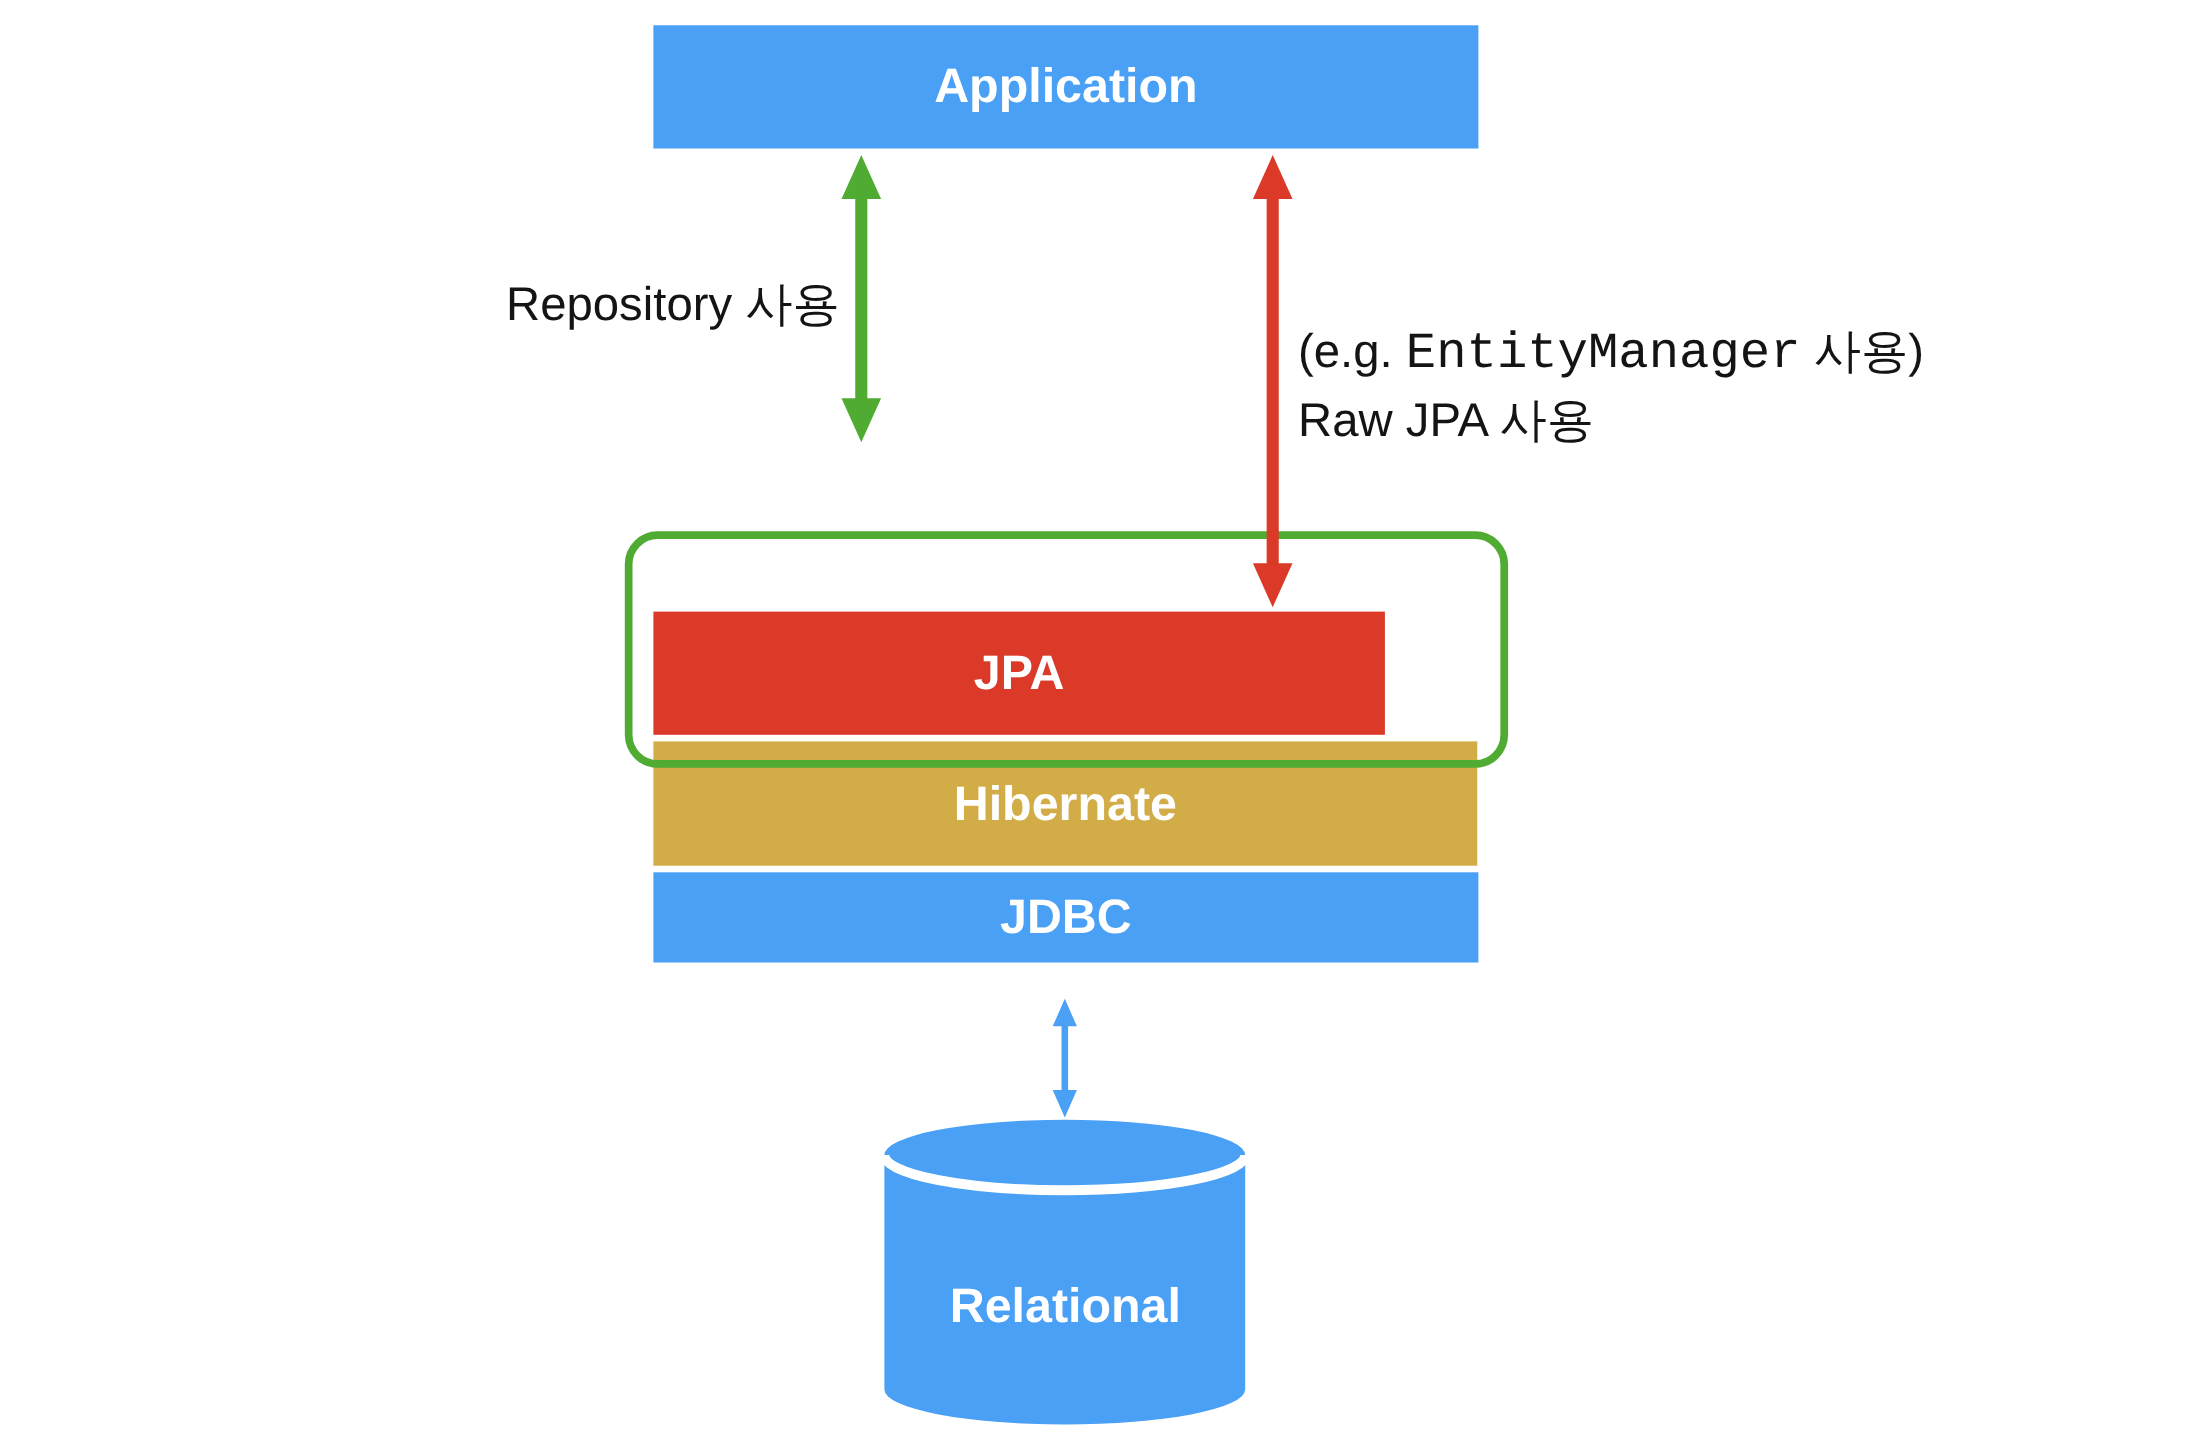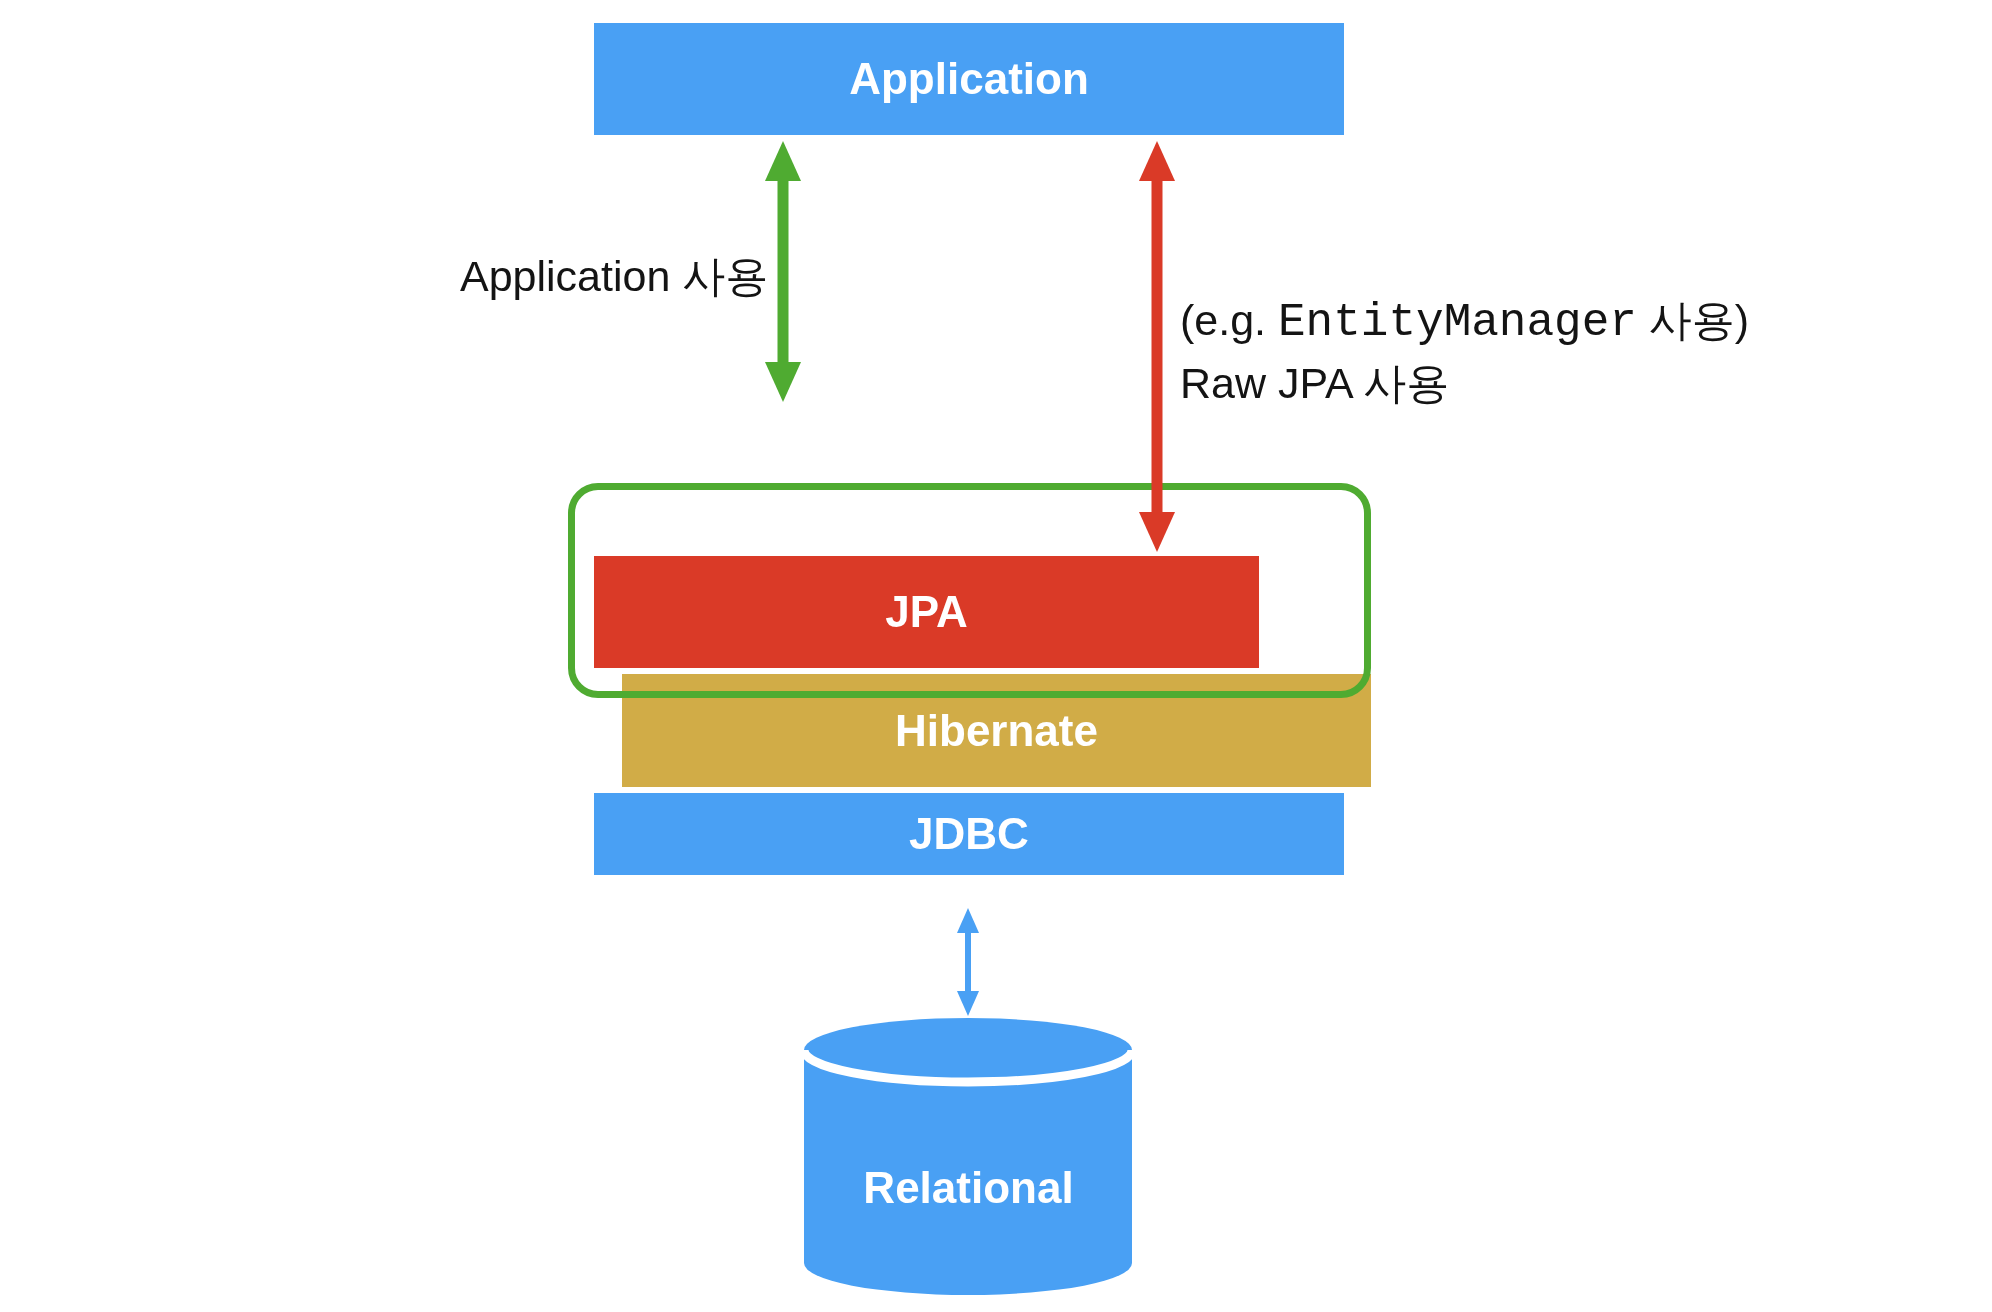--- a/index.html
+++ b/index.html
@@ -12,21 +12,21 @@
     font-family:"Liberation Sans","DejaVu Sans",sans-serif; overflow:hidden;
   }
   .box{
     position:absolute; display:flex; flex-direction:column;
     align-items:center; justify-content:center;
     color:#fff; font-weight:bold; font-size:44px; text-align:right; z-index:1;
   }
   .box-app   {left:594px; top:23px;  width:750px; height:112px; background:var(--blue);}
   .box-spring{left:593px; top:407px; width:376px; height:142px; background:var(--green_box); font-size:40px; line-height:54px; z-index:3;}
   .box-jpa   {left:594px; top:556px; width:665px; height:112px; background:var(--red);}
-  .box-hib   {left:594px; top:674px; width:749px; height:113px; background:var(--gold);margin-left:28px;}
+  .box-hib   {left:594px; top:674px; width:749px; height:113px; background:var(--gold);}
   .box-jdbc  {left:594px; top:793px; width:750px; height:82px; background:var(--blue);}
   .group-outline{
     position:absolute; left:568px; top:483px; width:803px; height:215px;
     border:7px solid var(--green); border-radius:30px; box-sizing:border-box;
     background:transparent; z-index:2;
   }
   .label{
     position:absolute; color:var(--ink); font-size:43px; z-index:5; white-space:nowrap;
   }
   .label-repo{left:460px; top:248px;}
@@ -63,21 +63,21 @@
   </div>
 
   <div class="box box-hib">
     <span>Hibernate</span>
   </div>
 
   <div class="box box-jdbc">
     <span>JDBC</span>
   </div>
 
-  <div class="label label-repo">Application 사용</div>
+  <div class="label label-repo">Repository 사용</div>
 
   <div class="label label-raw">
     <div><span>(e.g. </span><span class="mono">EntityManager</span><span> 사용)</span></div>
     <div>Raw JPA 사용</div>
   </div>
 
   <svg class="svg-layer" width="1992" height="1312" viewBox="0 0 1992 1312">
 
     <g class="arrow-green">
       <line x1="783" y1="176" x2="783" y2="367"></line>

